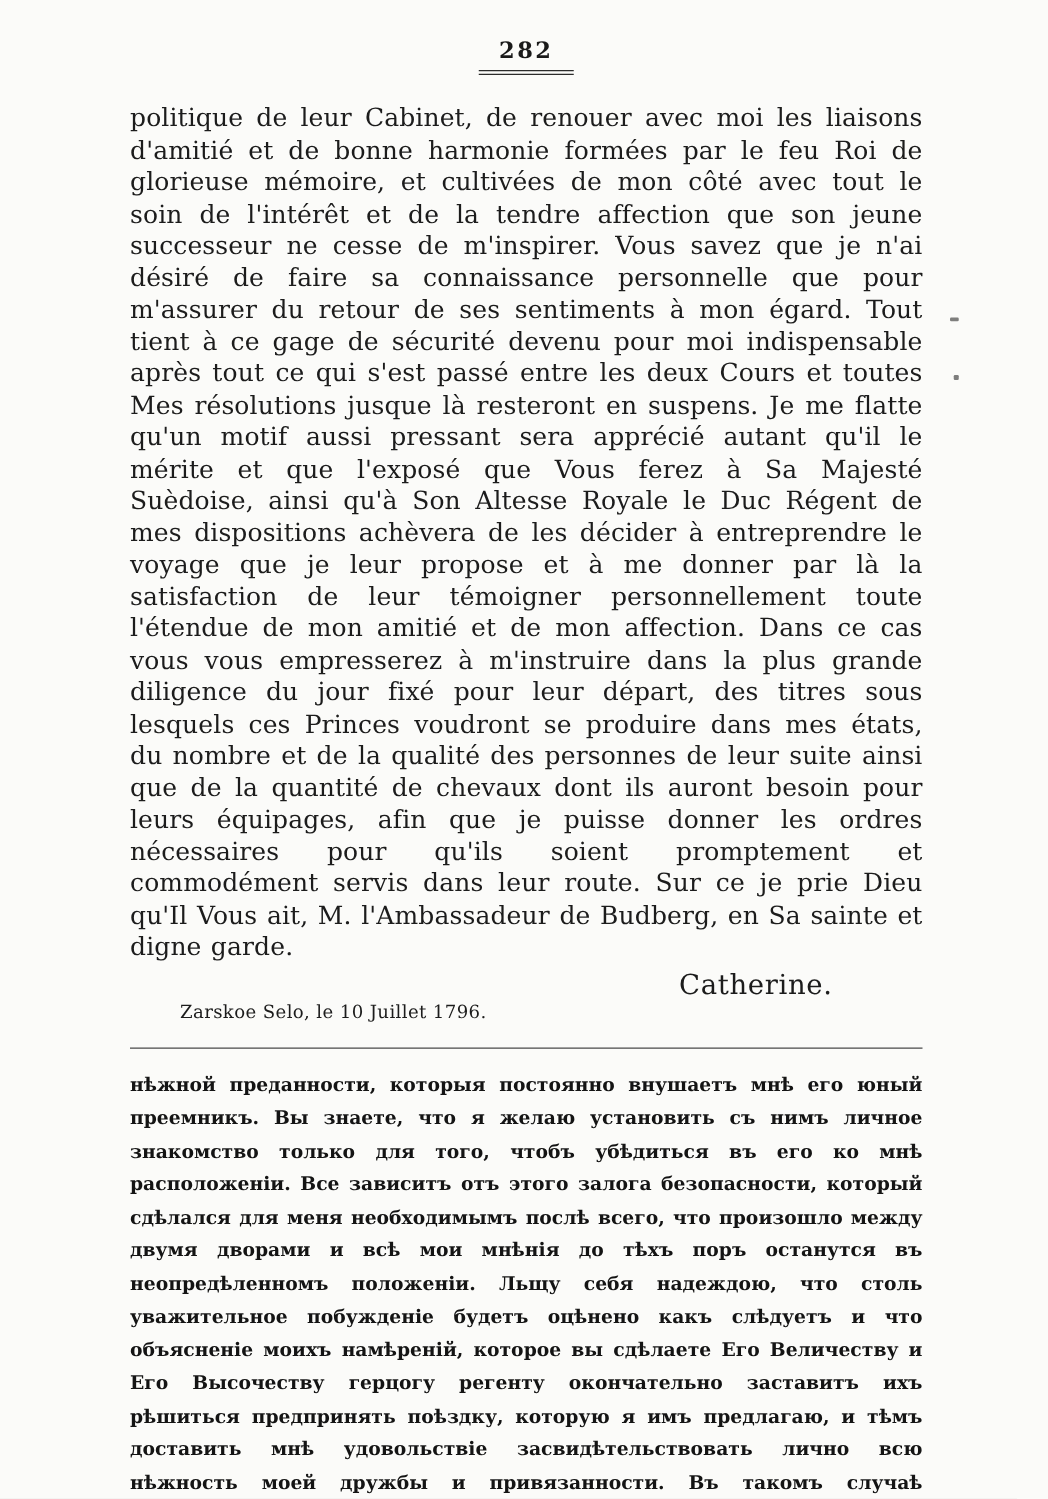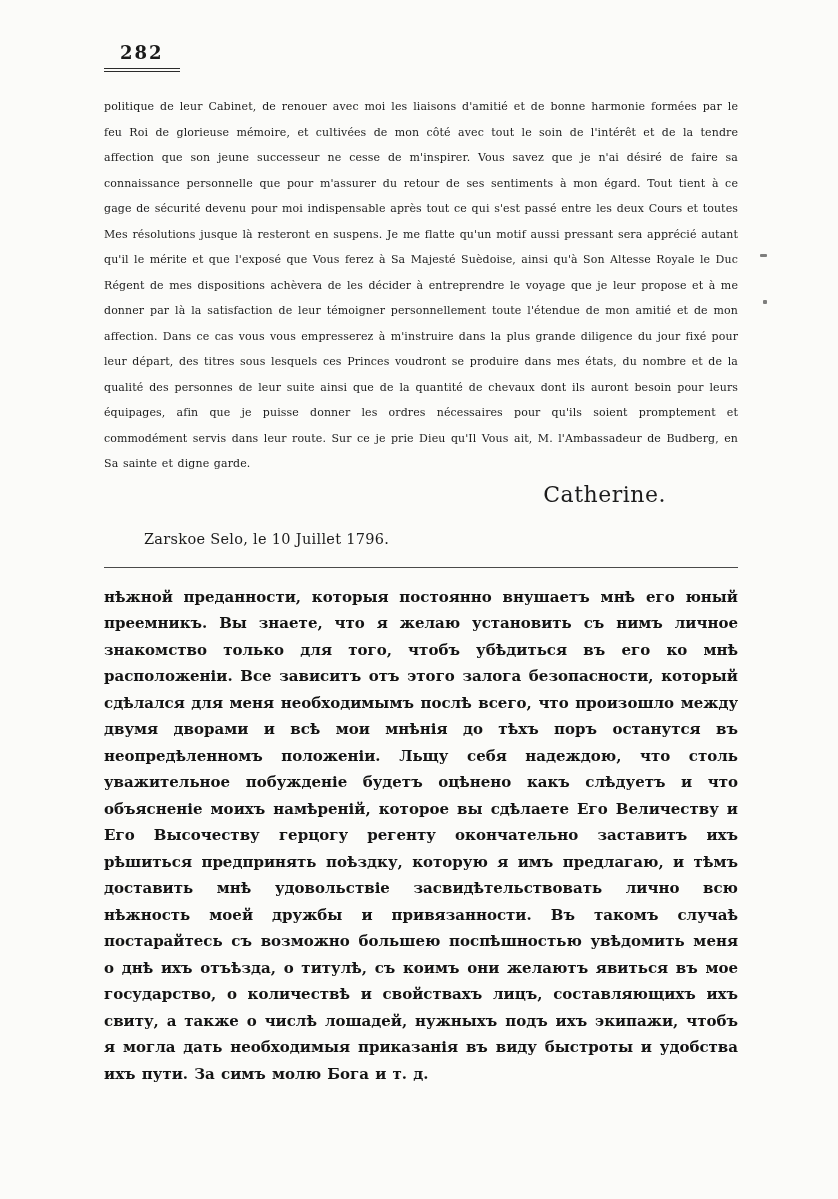--- a/index.html
+++ b/index.html
@@ -17,49 +17,50 @@
     font-family: "DejaVu Serif", "Liberation Serif", serif;
     color: #1c1c1c;
   }
   .content {
     position: absolute;
     left: 104px;
     top: 0;
     width: 634px;
   }
   .page-header {
-    padding-top: 42px;
+    text-align: center;
+    padding-top: 30px;
     margin-bottom: 22px;
   }
   .page-number {
     display: inline-block;
     font-weight: bold;
     font-size: 18px;
     letter-spacing: 2px;
     padding: 0 16px 5px 16px;
     border-bottom: 4px double #2b2b2b;
     color: #1a1a1a;
   }
   .fr-body {
     margin: 0;
-    font-size: 11px;
+    font-size: 20px;
     line-height: 25.5px;
     text-align: justify;
     letter-spacing: 0.1px;
     word-spacing: 1px;
   }
   .signature-fr {
     margin-top: 5px;
     margin-right: 72px;
     text-align: right;
     font-size: 22px;
     letter-spacing: 0.5px;
   }
   .dateline-fr {
-    margin-top: 24px;
+    margin-top: 1px;
     margin-left: 40px;
     font-size: 14.5px;
     letter-spacing: 0.3px;
   }
   .divider {
     height: 0;
     border-top: 1px solid #4a4a4a;
     margin: 20px 0 16px 0;
   }
   .ru-body {

